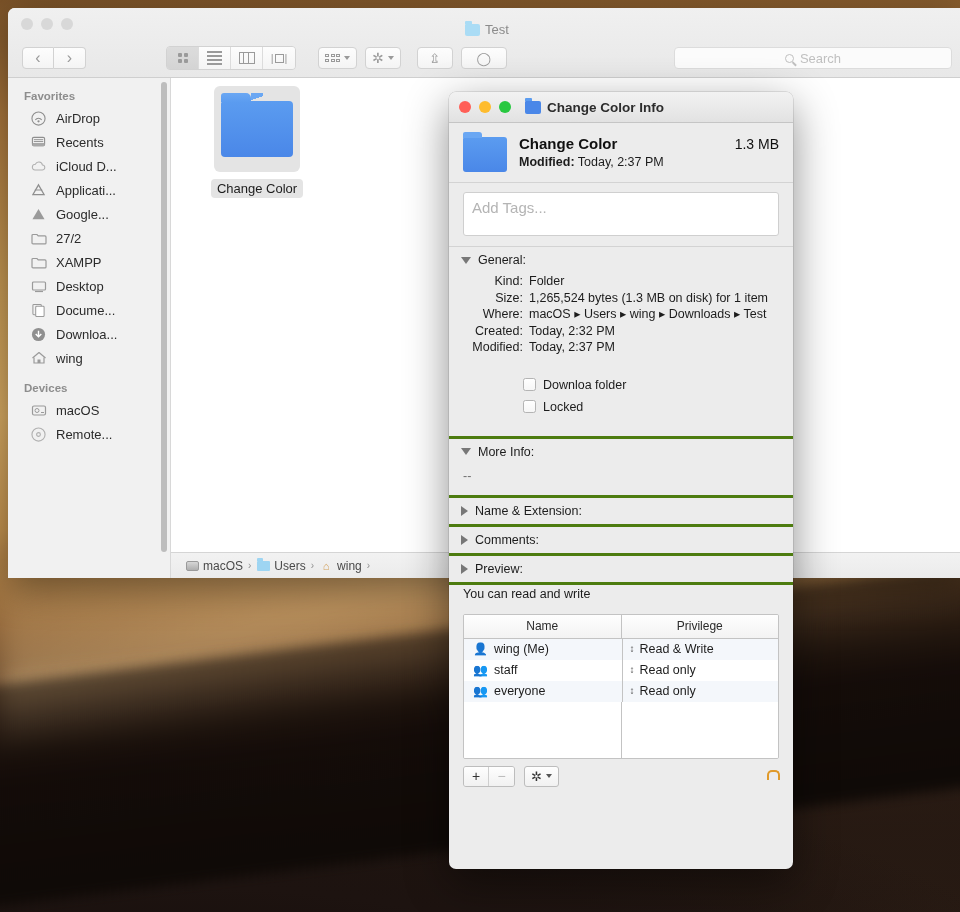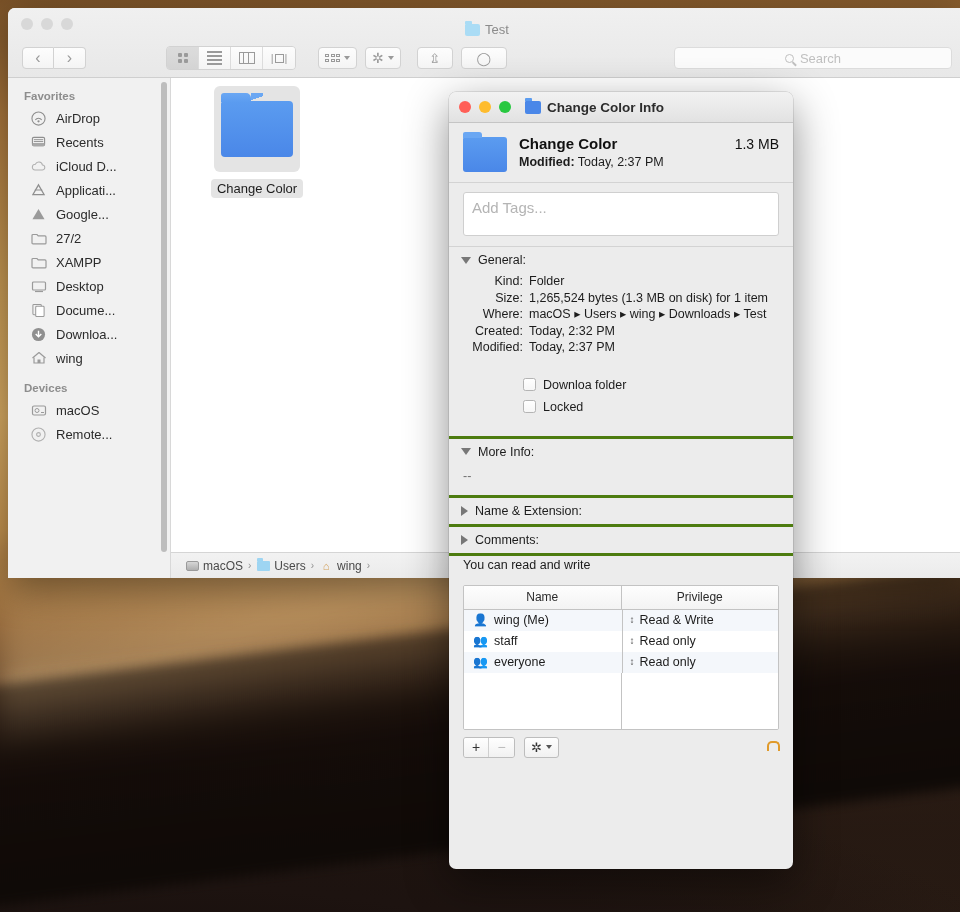--- a/index.html
+++ b/index.html
@@ -653,20 +653,26 @@
       </div>
     </div>
 
     <div class="section">
       <div class="sec-head">
         <span class="tri-right"></span>
         <span>Comments:</span>
       </div>
     </div>
 
+    <div class="section">
+      <div class="sec-head">
+        <span class="tri-right"></span>
+        <span>Preview:</span>
+      </div>
+    </div>
 
     <div class="section" style="border-bottom:none;">
       <div class="share-note">You can read and write</div>
 
       <div id="perm-table">
         <div id="perm-head">
           <span class="th">Name</span>
           <span class="th">Privilege</span>
         </div>
 

